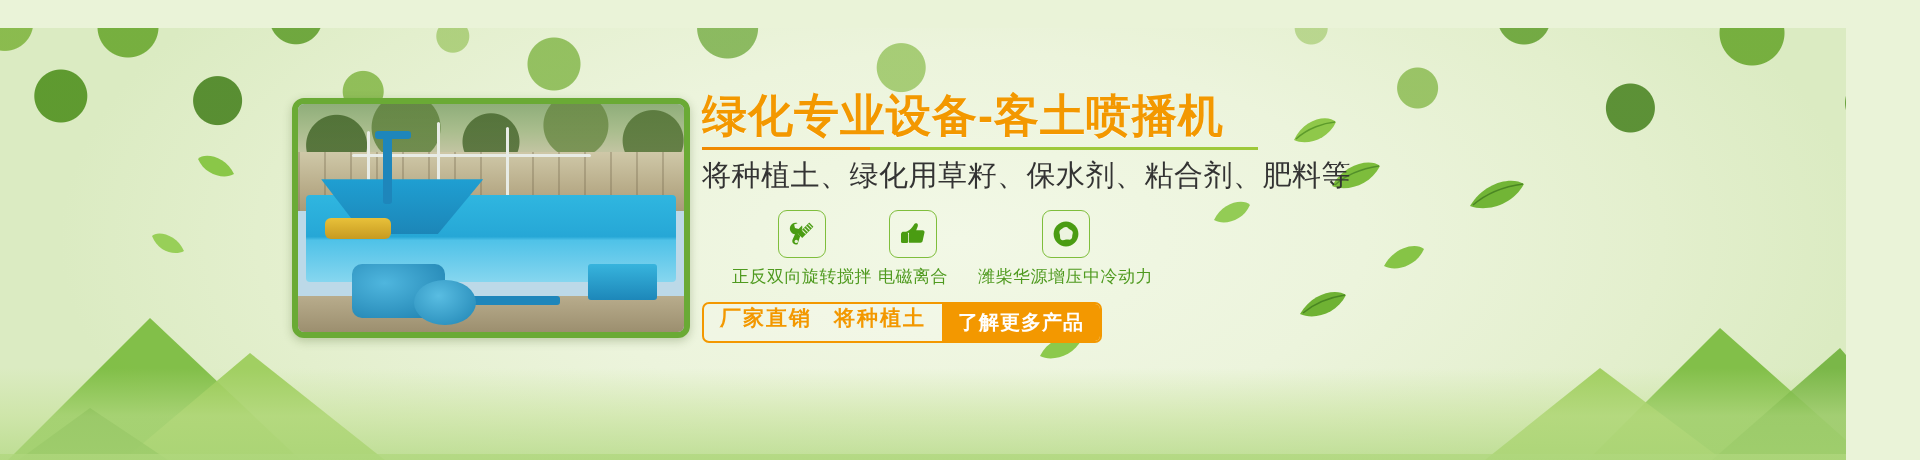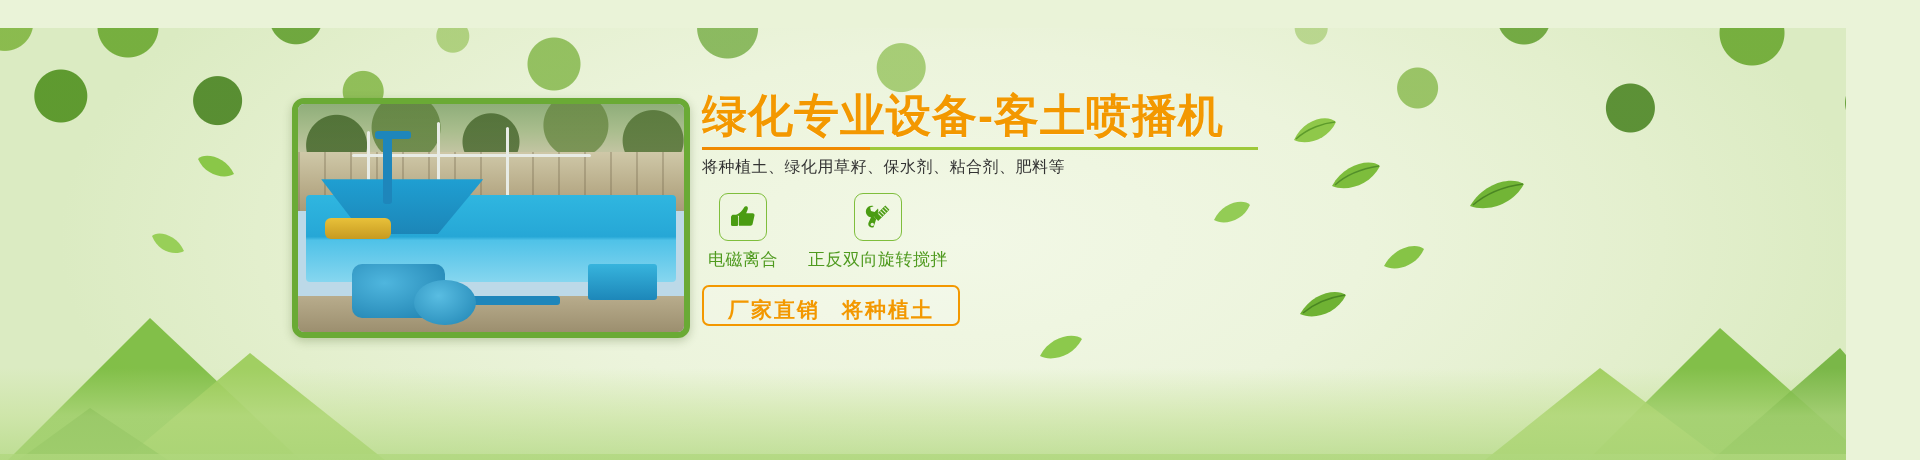--- a/index.html
+++ b/index.html
@@ -106,21 +106,21 @@
   .title{
     font-size:45px;font-weight:bold;color:#f39800;letter-spacing:1px;
     line-height:1.08;margin:0 0 2px 0;white-space:nowrap;
     text-shadow:0 1px 0 rgba(255,255,255,.5);
   }
   .rule{
     width:556px;height:3px;margin:6px 0 6px 0;
     background:linear-gradient(to right,#f08a00 0 168px,#9ec93a 168px 100%);
   }
   .subtitle{
-    font-size:16px;color:#333333;line-height:1.32;margin:0;
+    font-size:29px;color:#333333;line-height:1.32;margin:0;
     letter-spacing:.5px;white-space:nowrap;
   }
 
   .features{display:flex;align-items:flex-start;margin-top:16px;}
   .feature{display:flex;flex-direction:column;align-items:center;}
   .feature-icon{
     width:46px;height:46px;border:1.5px solid #7fbe3c;border-radius:9px;
     display:flex;align-items:center;justify-content:center;background:transparent;
   }
   .feature-label{
@@ -128,21 +128,21 @@
   }
   .f1{margin-left:6px;}
   .f2{margin-left:30px;}
   .f3{margin-left:30px;}
 
   .cta{
     margin-top:14px;display:inline-flex;align-items:stretch;
     border:2px solid #f39800;border-radius:7px;overflow:hidden;height:37px;
     background:rgba(255,255,255,.18);
   }
-  .cta-texts{display:flex;align-items:flex-end;padding:0 24px;}
+  .cta-texts{display:flex;align-items:flex-start;padding:0 16px;}
   .cta-word{font-size:21px;font-weight:bold;color:#f39800;letter-spacing:2px;}
   .cta-word + .cta-word{margin-left:22px;}
   .cta-btn{
     display:flex;align-items:center;justify-content:center;padding:0 16px;
     background:#f39800;color:#ffffff;font-size:20px;font-weight:bold;letter-spacing:1px;
     cursor:pointer;
   }
 </style>
 </head>
 <body>
@@ -223,57 +223,71 @@
   <div class="content">
 
     <h1 class="title">绿化专业设备-客土喷播机</h1>
 
     <div class="rule"></div>
 
     <p class="subtitle">将种植土、绿化用草籽、保水剂、粘合剂、肥料等</p>
 
     <div class="features">
 
-      <div class="feature f1">
-        <div class="feature-icon">
-          <svg width="30" height="30" viewBox="0 0 30 30">
-            <path d="M3.5 14.5 C3.5 13.4 4.4 12.7 5.4 12.8 C7.6 13.0 9.6 12.4 11.4 11.0
-                     C13.6 9.3 15.0 7.3 16.2 5.2 C16.8 4.1 18.2 3.8 19.1 4.6
-                     C19.9 5.3 20.1 6.4 19.7 7.4 L18.2 11.2 L24.6 11.2
-                     C25.9 11.2 26.8 12.3 26.5 13.6 L24.6 22.0
-                     C24.4 23.0 23.5 23.7 22.5 23.7 L11.0 23.7 L11.0 13.8 Z" fill="#4a9c12"></path>
-            <rect x="3.0" y="13.4" width="7.2" height="10.6" rx="1.6" fill="#4a9c12"></rect>
-          </svg>
-        </div>
-        <div class="feature-label">电磁离合</div>
-      </div>
-
       <div class="feature f2">
         <div class="feature-icon">
           <svg width="30" height="30" viewBox="0 0 30 30">
             <path d="M10.6 4.2 C7.6 3.1 4.3 4.6 3.2 7.6 C2.1 10.6 3.6 13.9 6.6 15.0
                      C8.2 15.6 9.9 15.4 11.3 14.6 L13.6 16.9 L16.9 13.6 L14.6 11.3
                      C15.4 9.9 15.6 8.2 15.0 6.6 L11.6 9.9 L8.0 9.0 L7.1 5.4 Z" fill="#4a9c12"></path>
             <path d="M22.3 3.6 L26.4 7.7 L15.2 18.9 L11.1 14.8 Z" fill="#4a9c12"></path>
             <path d="M13.2 16.9 L9.1 12.8 L5.6 20.6 C5.0 22.0 5.3 23.6 6.4 24.6
                      C7.5 25.7 9.2 25.9 10.6 25.2 Z" fill="#4a9c12"></path>
             <circle cx="9.3" cy="22.4" r="1.7" fill="#e8f1d8"></circle>
             <path d="M21.4 5.3 L24.7 8.6" stroke="#e8f1d8" stroke-width="1.1"></path>
             <path d="M19.4 7.3 L22.7 10.6" stroke="#e8f1d8" stroke-width="1.1"></path>
             <path d="M17.4 9.3 L20.7 12.6" stroke="#e8f1d8" stroke-width="1.1"></path>
             <path d="M15.4 11.3 L18.7 14.6" stroke="#e8f1d8" stroke-width="1.1"></path>
           </svg>
         </div>
         <div class="feature-label">正反双向旋转搅拌</div>
       </div>
 
+      <div class="feature f1">
+        <div class="feature-icon">
+          <svg width="30" height="30" viewBox="0 0 30 30">
+            <path d="M3.5 14.5 C3.5 13.4 4.4 12.7 5.4 12.8 C7.6 13.0 9.6 12.4 11.4 11.0
+                     C13.6 9.3 15.0 7.3 16.2 5.2 C16.8 4.1 18.2 3.8 19.1 4.6
+                     C19.9 5.3 20.1 6.4 19.7 7.4 L18.2 11.2 L24.6 11.2
+                     C25.9 11.2 26.8 12.3 26.5 13.6 L24.6 22.0
+                     C24.4 23.0 23.5 23.7 22.5 23.7 L11.0 23.7 L11.0 13.8 Z" fill="#4a9c12"></path>
+            <rect x="3.0" y="13.4" width="7.2" height="10.6" rx="1.6" fill="#4a9c12"></rect>
+          </svg>
+        </div>
+        <div class="feature-label">电磁离合</div>
+      </div>
+
+      <div class="feature f3">
+        <div class="feature-icon">
+          <svg width="30" height="30" viewBox="0 0 30 30">
+            <path d="M15 2.6 C21.8 2.6 27.4 8.2 27.4 15 C27.4 21.8 21.8 27.4 15 27.4
+                     C8.2 27.4 2.6 21.8 2.6 15 C2.6 8.2 8.2 2.6 15 2.6 Z" fill="#4a9c12"></path>
+            <path d="M15.0 8.0 C17.0 8.0 17.5 10.2 19.4 10.8 C21.3 11.4 22.4 13.3 21.6 15.1
+                     C20.9 16.8 21.7 18.9 20.2 20.1 C18.7 21.3 16.9 20.2 15.0 20.6
+                     C13.1 21.0 11.2 22.0 9.9 20.6 C8.6 19.2 9.4 17.2 8.8 15.3
+                     C8.2 13.4 8.1 11.3 9.9 10.4 C11.6 9.5 13.0 8.0 15.0 8.0 Z" fill="#edf4e0"></path>
+          </svg>
+        </div>
+        <div class="feature-label">潍柴华源增压中冷动力</div>
+      </div>
 
     </div>
 
     <div class="cta">
       <div class="cta-texts">
         <span class="cta-word">厂家直销</span>
         <span class="cta-word">将种植土</span>
       </div>
+      <div class="cta-btn">了解更多产品</div>
     </div>
 
   </div>
 </div>
 
 </body></html>

